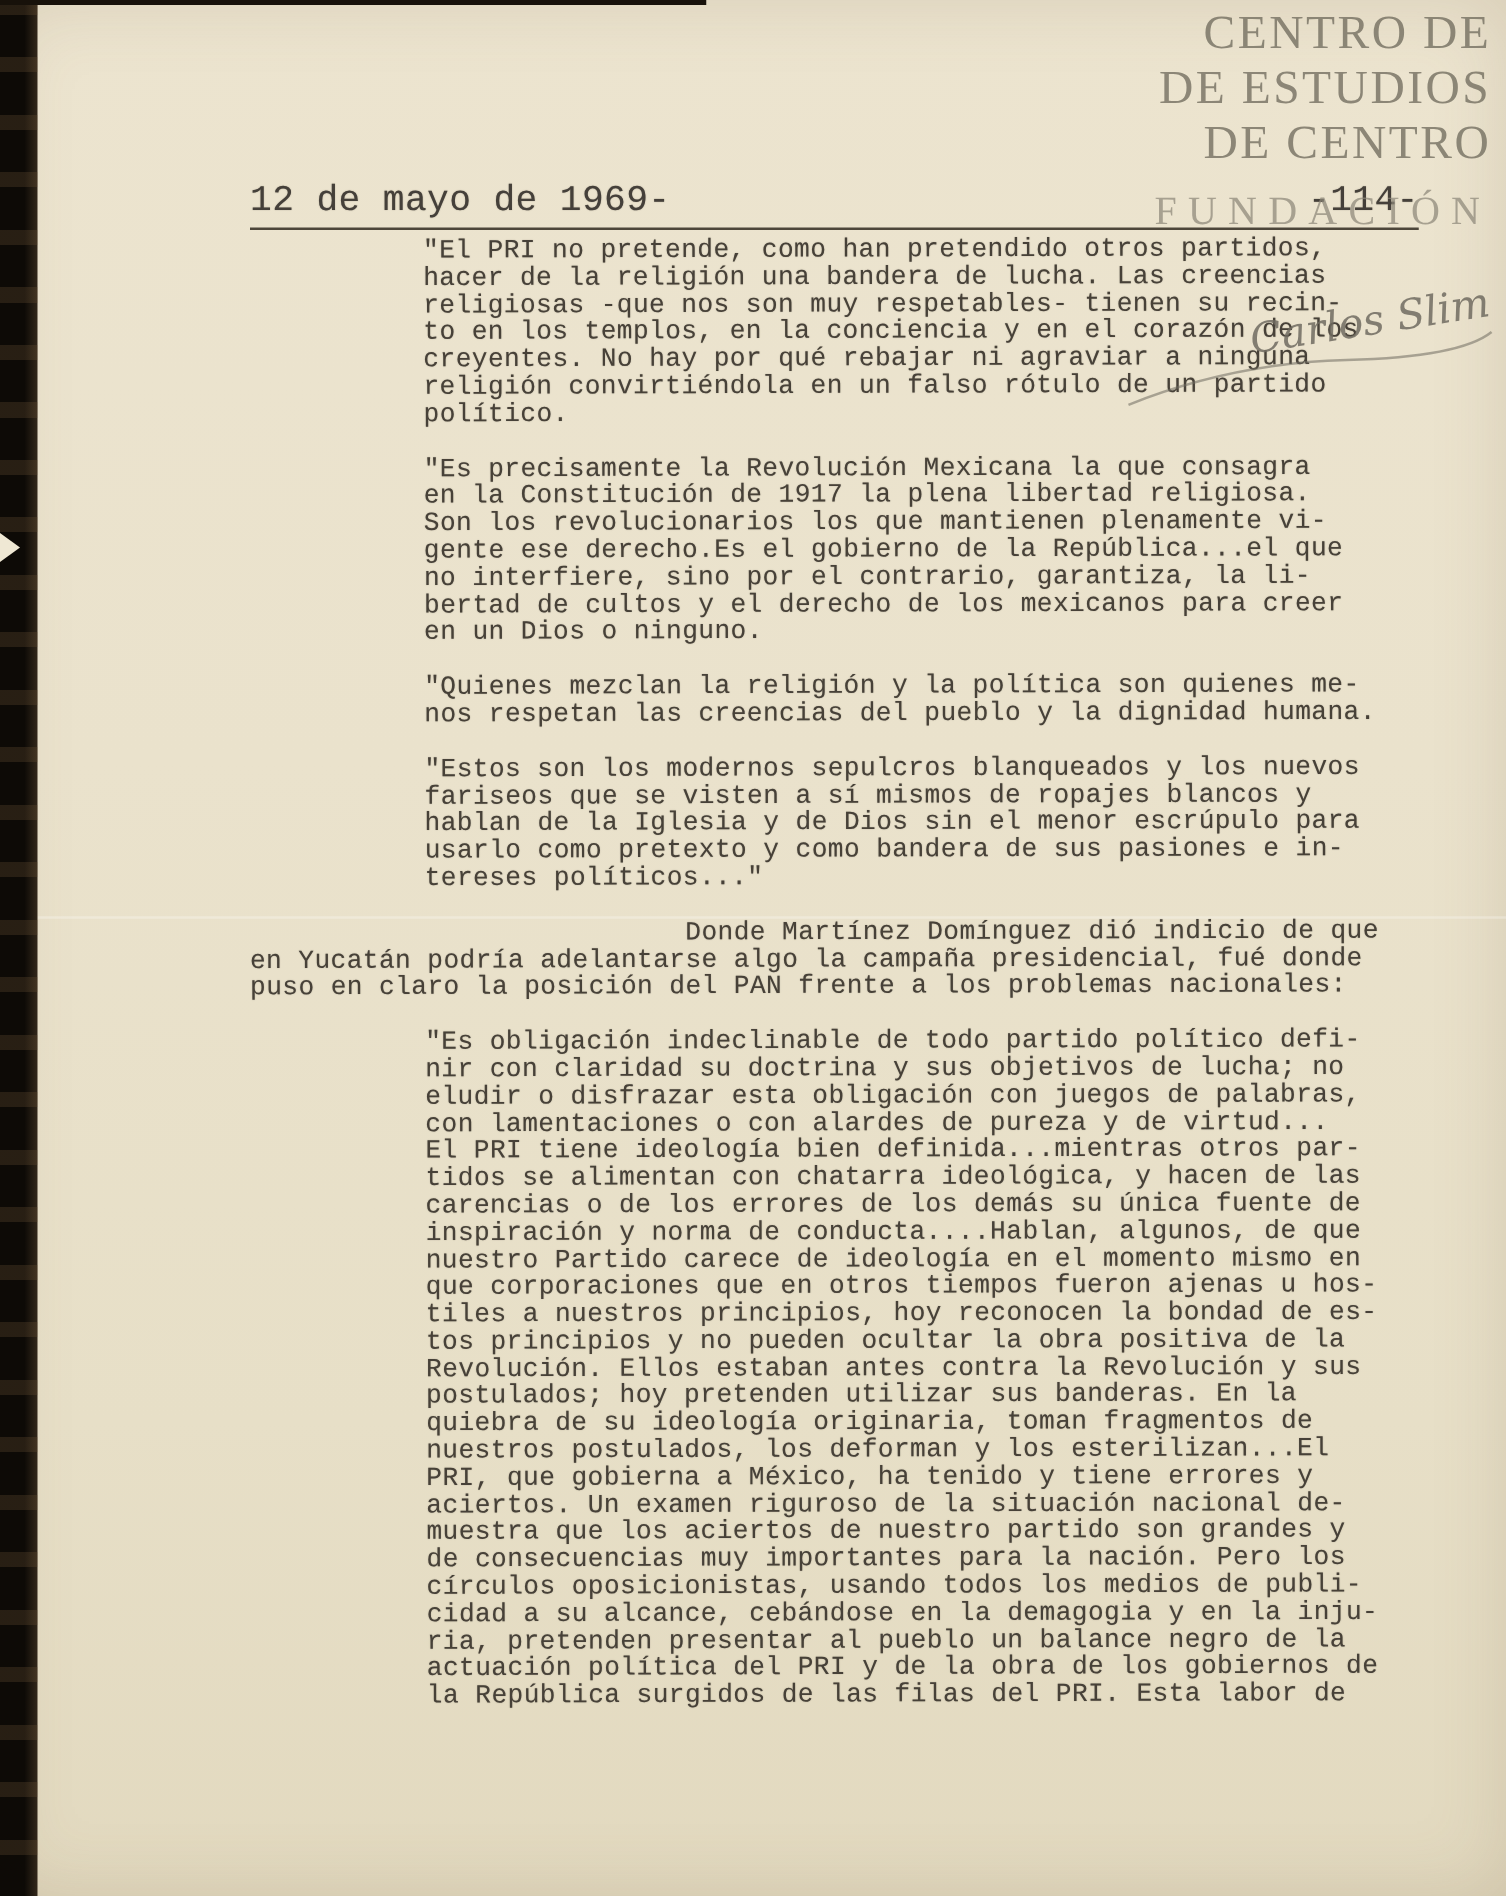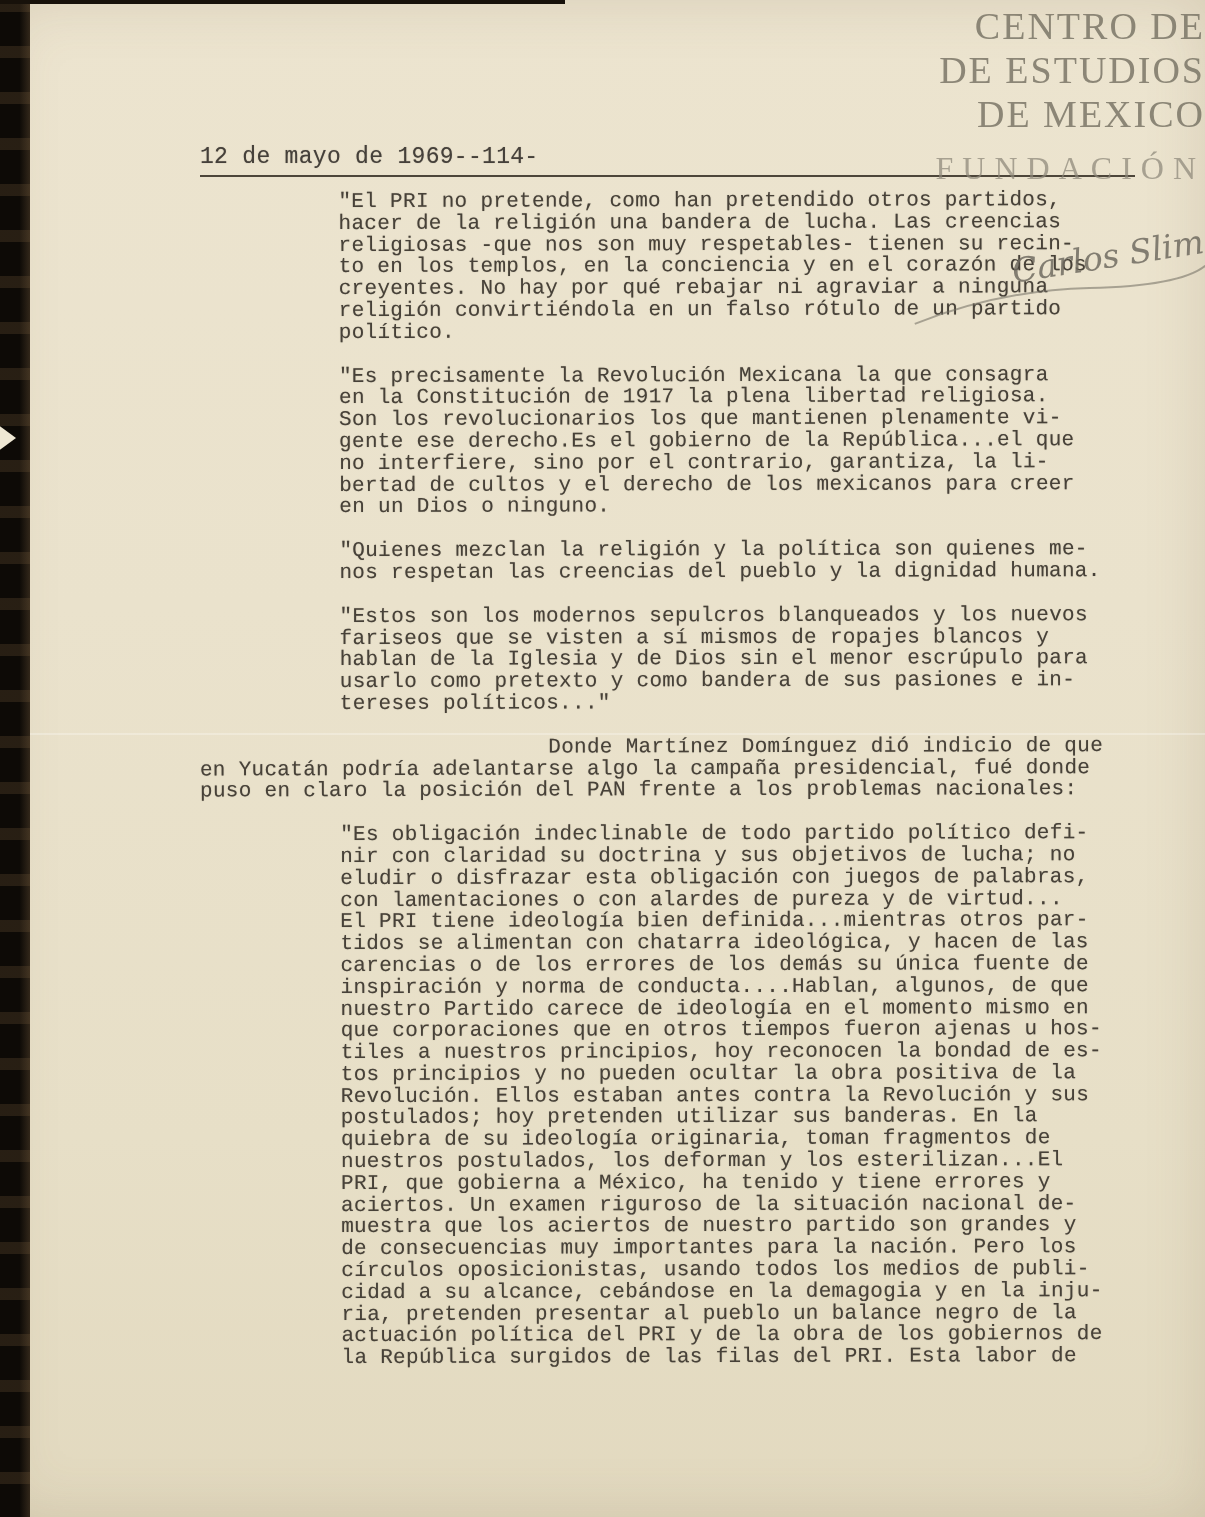--- a/index.html
+++ b/index.html
@@ -34,43 +34,43 @@
     transform:translateX(-6px);
   }
   .crease {
     position:absolute; left:30px; right:0; top:733px; height:2px;
     background:rgba(255,255,255,0.28); z-index:1;
   }
 
   
   .header-row {
     position:absolute; left:200px; top:144px; width:935px;
-    display:flex; align-items:flex-end;
+    display:flex; justify-content:space-between; align-items:flex-end;
     border-bottom:2px solid #4d463a;
     padding-bottom:5px;
-    font-size:23px; letter-spacing:0.3px; color:#45403a;
+    font-size:29px; letter-spacing:0.3px; color:#45403a;
     text-shadow:0 0 1px rgba(70,64,54,0.45);
     z-index:2;
   }
 
   
   .body-col {
     position:absolute; left:340px; top:190px; width:812px;
     font-size:21px; line-height:21.8px; letter-spacing:0.3px;
     color:#474138;
     text-shadow:0 0 1px rgba(70,64,54,0.4);
     transform:rotate(-0.15deg);
     z-index:1;
   }
   .quote { white-space:pre-wrap; margin:0 0 22px 0; }
   .narrative { white-space:pre-wrap; margin:0 0 22px -140px; }
 
   
   .watermark {
-    position:absolute; right:0; top:4px; text-align:right;
+    position:absolute; right:12px; top:4px; text-align:right;
     font-family:"Liberation Serif","DejaVu Serif",serif;
     color:rgba(118,113,99,0.82);
     z-index:3; pointer-events:none;
   }
   .wm-line { font-size:38px; line-height:44px; letter-spacing:2px; }
   .wm-foundation {
     margin-top:14px;
     font-size:32px; letter-spacing:9px;
     color:rgba(140,135,121,0.72);
   }
@@ -147,21 +147,21 @@
 círculos oposicionistas, usando todos los medios de publi-
 cidad a su alcance, cebándose en la demagogia y en la inju-
 ria, pretenden presentar al pueblo un balance negro de la
 actuación política del PRI y de la obra de los gobiernos de
 la República surgidos de las filas del PRI. Esta labor de</div>
   </div>
 
   <div class="watermark">
     <div class="wm-line">CENTRO DE</div>
     <div class="wm-line">DE ESTUDIOS</div>
-    <div class="wm-line">DE MEXICO</div>
+    <div class="wm-line">DE CENTRO</div>
     <div class="wm-foundation">FUNDACIÓN</div>
     <div class="wm-signature">
       <svg width="300" height="40" viewBox="0 0 300 40">
         <path d="M2 30 Q 90 10 180 22 T 298 18" fill="none" stroke="rgba(112,107,96,0.55)" stroke-width="2"></path>
       </svg>
       <span>Carlos Slim</span>
     </div>
   </div>
 
 </div>

